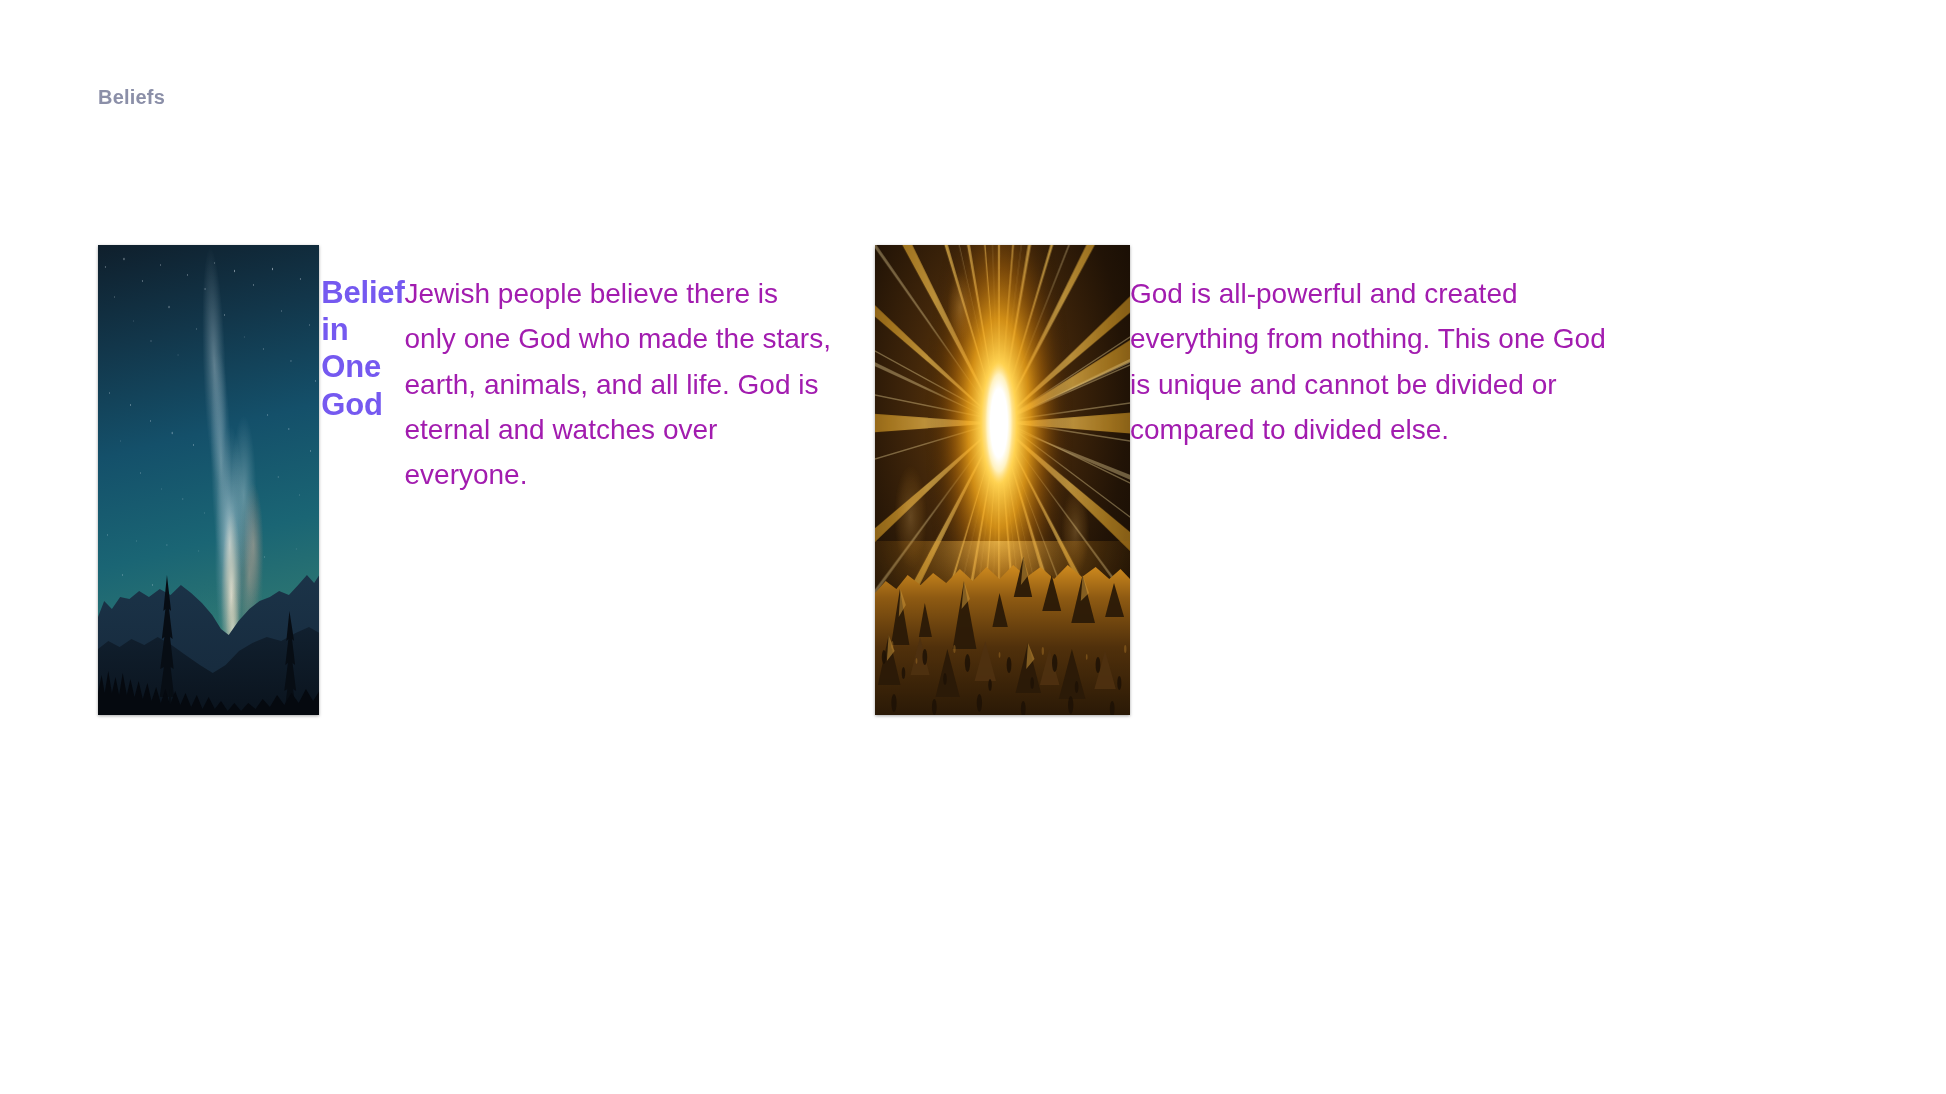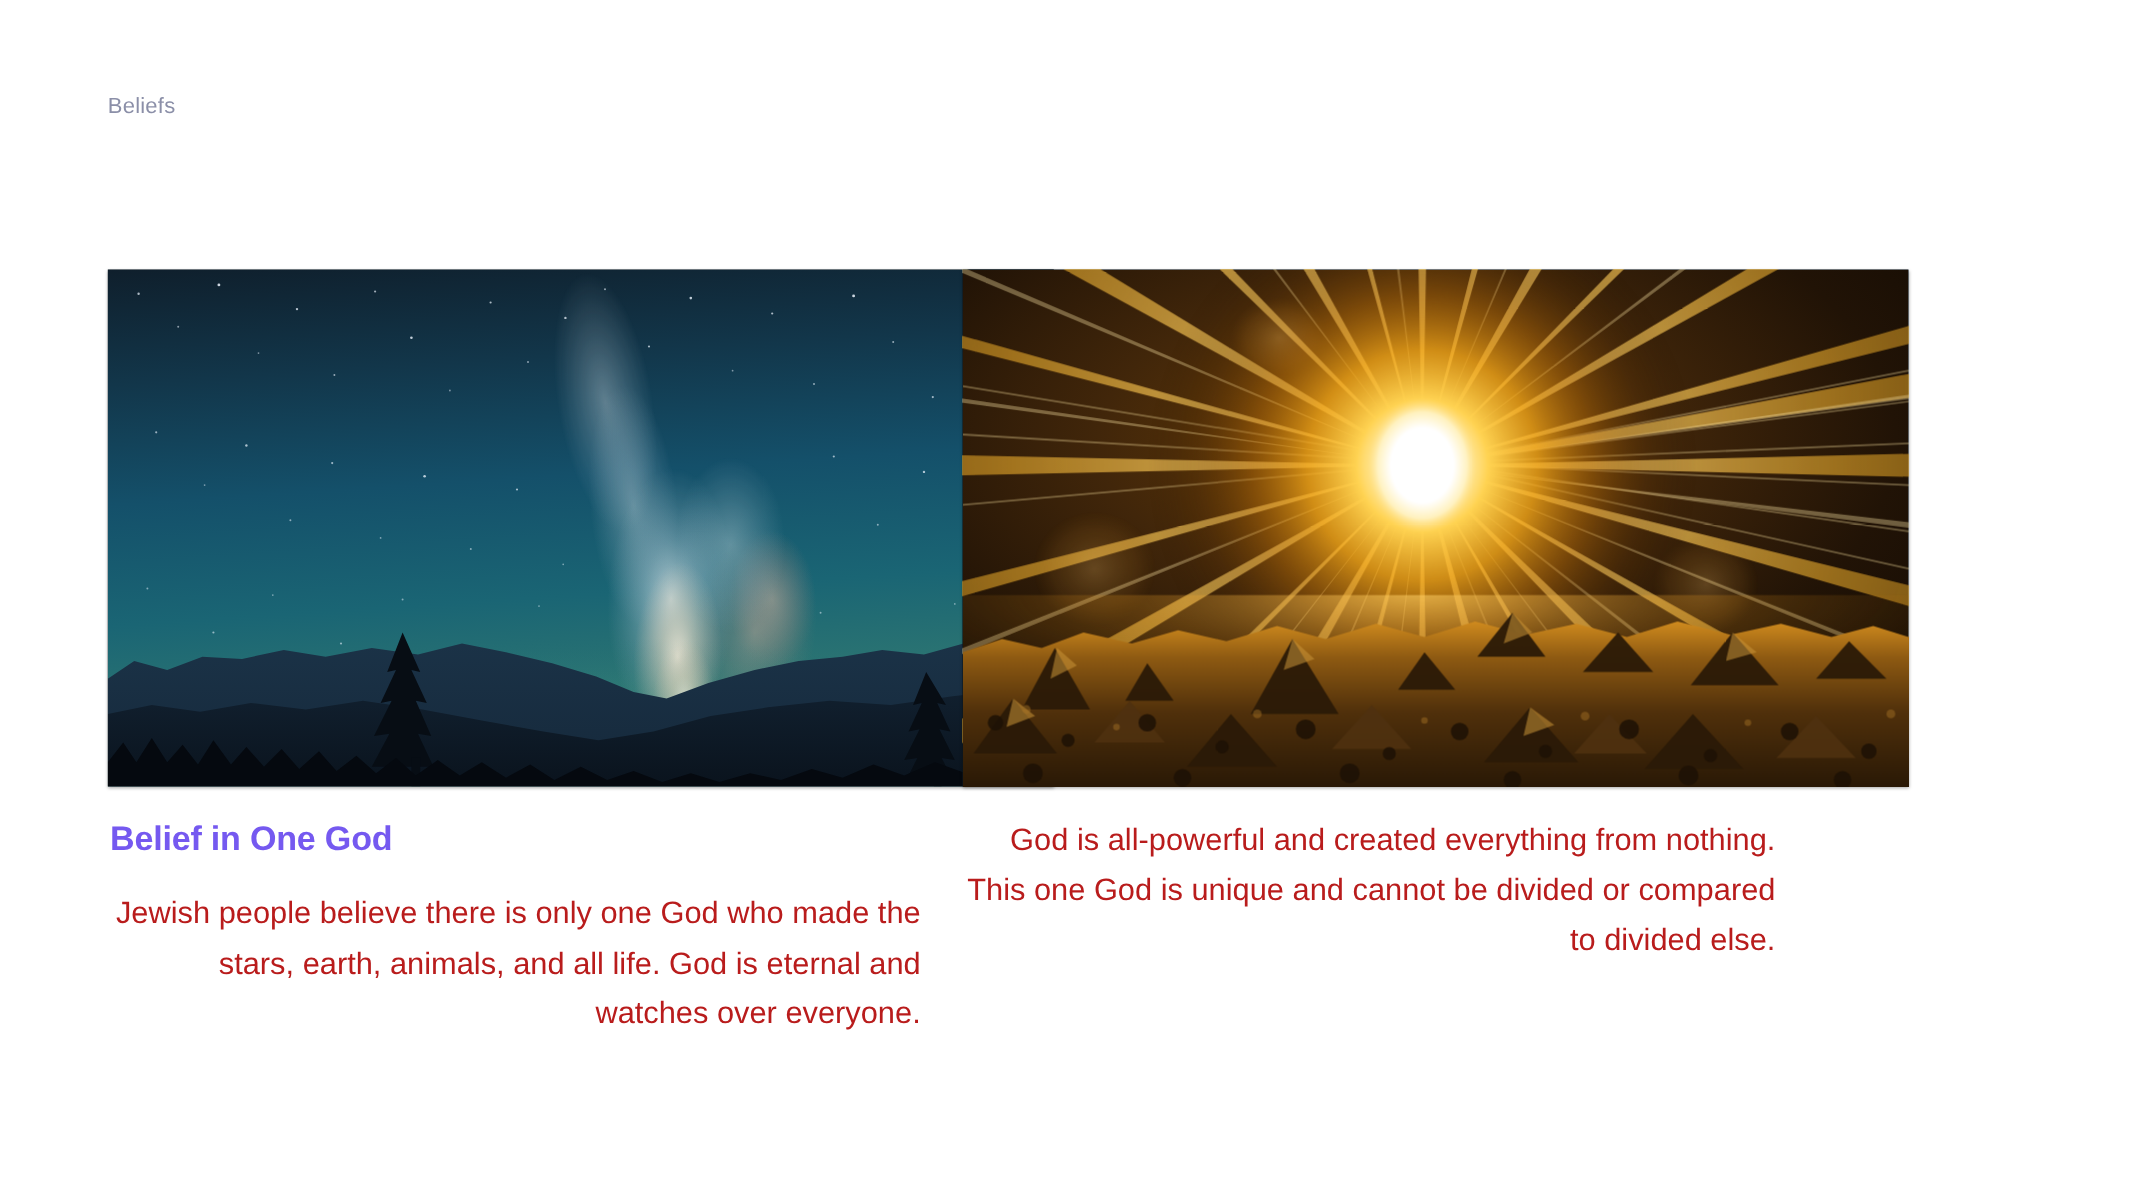--- a/index.html
+++ b/index.html
@@ -25,21 +25,21 @@
 
   
   .header {
     position: absolute;
     left: 98px;
     top: 86px;
     width: 1760px;
   }
   .eyebrow {
     font-size: 20px;
-    font-weight: 400;
+    font-weight: 700;
     letter-spacing: 0.2px;
     color: #8b8fa8;
     margin: 0 0 8px 0;
     line-height: 1.1;
   }
   .page-title {
     font-size: 52px;
     font-weight: 700;
     letter-spacing: -0.8px;
     color: #15161c;
@@ -52,21 +52,21 @@
     position: absolute;
     left: 98px;
     top: 245px;
     width: 1760px;
     display: flex;
     gap: 38px;
   }
   .card {
     width: 739px;
     display: flex;
-    flex-direction: column;
+    flex-direction: row;
   }
 
   .media {
     position: relative;
     width: 860px;
     height: 470px;
     overflow: hidden;
     background: #0d1a24;
     box-shadow: 0 1px 3px rgba(0,0,0,0.35);
   }
@@ -76,25 +76,24 @@
     font-size: 31px;
     font-weight: 700;
     letter-spacing: -0.2px;
     color: #7559f0;
     margin: 29px 0 0 2px;
     line-height: 1.2;
   }
   .card-body {
     font-size: 28px;
     font-weight: 400;
-    color: #b91c1c;
+    color: #a21caf;
     margin: 26px 0 0 0;
     line-height: 1.62;
     max-width: 840px;
-    text-align: right;
   }
 </style>
 </head>
 <body>
 
 <div class="page">
 
   <div class="header">
     <div class="eyebrow">Beliefs</div>
   </div>

